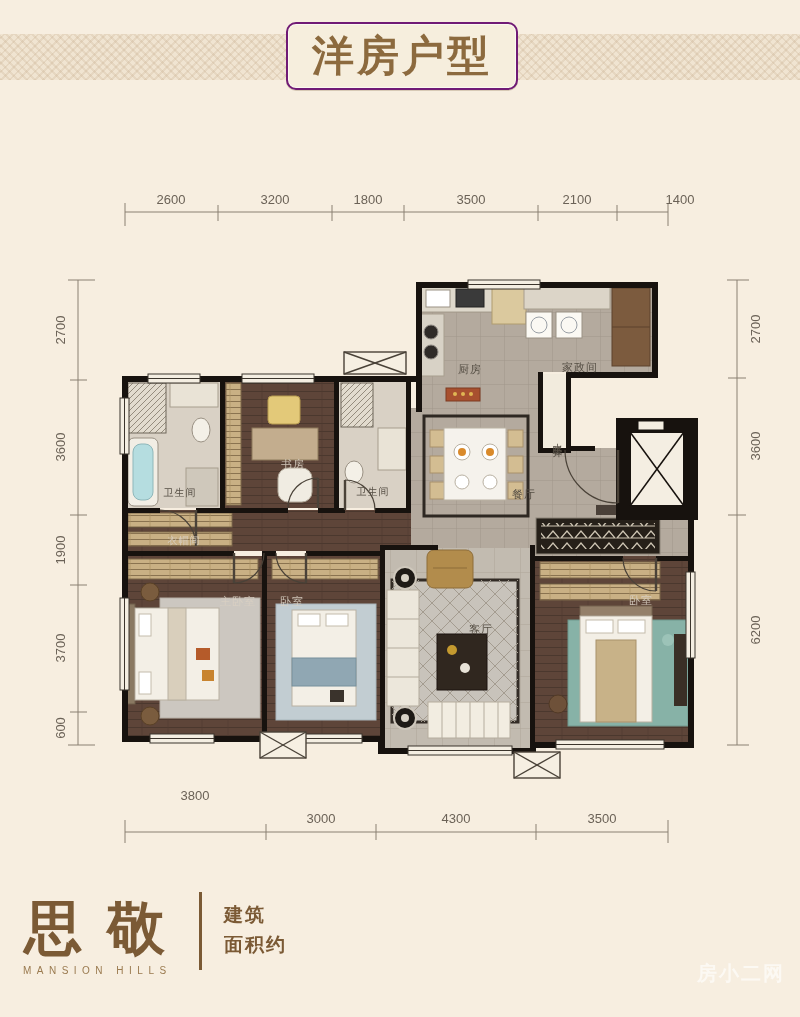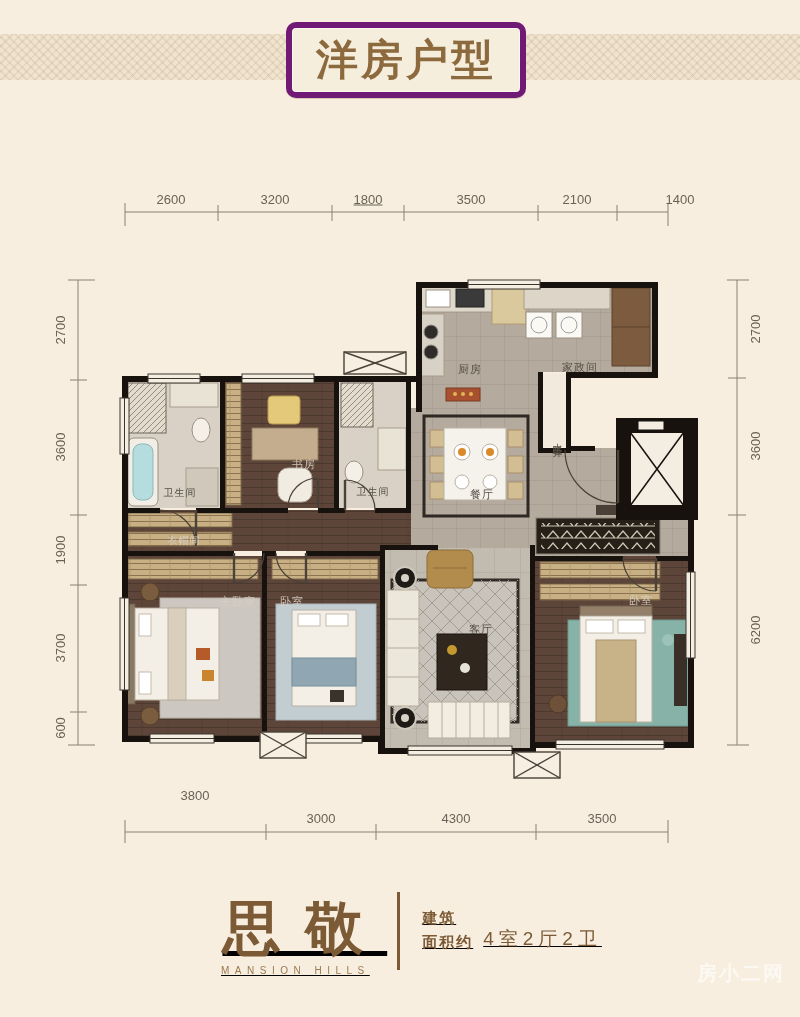--- a/index.html
+++ b/index.html
@@ -3,39 +3,39 @@
 <meta charset="utf-8">
 <style>
   html,body{margin:0;padding:0;}
   .page{position:relative;width:800px;height:1017px;background:#f7eee0;overflow:hidden;
         font-family:"Liberation Sans", sans-serif;}
   
   .band{position:absolute;left:0;top:34px;width:800px;height:46px;background-color:#f0e4d1;
         background-image:repeating-linear-gradient(45deg, rgba(190,162,128,.20) 0 2px, transparent 2px 6px),
                          repeating-linear-gradient(-45deg, rgba(190,162,128,.20) 0 2px, transparent 2px 6px);}
   .title-box{position:absolute;left:286px;top:22px;width:228px;height:64px;background:#f6eedd;
-        border:6px solid #701a75;border-radius:10px;box-shadow:0 1px 0 rgba(120,90,50,.25), inset 0 0 0 1px rgba(255,255,255,.6);
+        border:2px solid #701a75;border-radius:10px;box-shadow:0 1px 0 rgba(120,90,50,.25), inset 0 0 0 1px rgba(255,255,255,.6);
         display:flex;align-items:center;justify-content:center;}
   .title-box span{font-size:42px;font-weight:bold;color:#8c6a3e;letter-spacing:3px;}
   
   .dim{position:absolute;transform:translate(-50%,-50%);font-size:13px;color:#6b6257;white-space:nowrap;}
   .dim.v{transform:translate(-50%,-50%) rotate(-90deg);}
   
   .rlabel{position:absolute;transform:translate(-50%,-50%);font-size:11px;letter-spacing:1px;white-space:nowrap;}
   .on-wood{color:#d9d0c3;opacity:.9;}
   .on-tile{color:#564f45;margin-top:28px;}
   .small{font-size:10px;}
   .vert{writing-mode:vertical-rl;text-orientation:upright;transform:translate(-50%,-50%);letter-spacing:2px;}
   
-  .footer{position:absolute;left:0;top:892px;width:800px;display:flex;justify-content:center;align-items:center;text-decoration:underline;}
+  .footer{position:absolute;left:0;top:892px;width:800px;display:flex;justify-content:flex-start;align-items:center;}
   .brand-col{text-align:center;}
   .brand{font-family:"DejaVu Serif", serif;font-size:58px;font-weight:bold;color:#7b5a35;letter-spacing:.42em;text-indent:.42em;line-height:1;}
   .brand-en{margin-top:8px;font-size:10px;color:#9a7a4f;letter-spacing:.55em;text-indent:.55em;}
   .divider{width:3px;height:78px;background:#7b5a35;margin:0 22px 12px 10px;}
-  .area-label{font-size:15px;font-weight:bold;color:#7b5a35;line-height:1.6;letter-spacing:2px;margin-right:10px;margin-bottom:14px;}
+  .area-label{font-size:19px;font-weight:bold;color:#7b5a35;line-height:1.6;letter-spacing:2px;margin-right:10px;margin-bottom:14px;}
   .area-col{text-align:center;}
   .area-num{font-family:"DejaVu Serif", serif;font-size:62px;color:#7b5a35;line-height:1;}
   .area-num sup{font-size:28px;}
   .spec{margin-top:4px;font-size:19px;color:#7b5a35;letter-spacing:5px;}
   .watermark{position:absolute;left:697px;top:960px;font-size:20px;font-weight:bold;color:rgba(255,255,255,.62);letter-spacing:2px;}
   svg{position:absolute;left:0;top:0;}
 </style>
 </head>
 <body>
 
@@ -362,21 +362,21 @@
         <line x1="306" y1="553" x2="306" y2="583" stroke-width="2.4"></line>
       <path d="M623 558 A33 33 0 0 0 656 591"></path>
         <line x1="656" y1="558" x2="656" y2="591" stroke-width="2.4"></line>
       <path d="M565 450 A53 53 0 0 0 618 503"></path>
         <line x1="618" y1="450" x2="618" y2="503" stroke-width="2.4"></line>
     </g>
   </svg>
 
   <span class="dim" style="left:171px;top:199px;">2600</span>
   <span class="dim" style="left:275px;top:199px;">3200</span>
-  <span class="dim" style="left:368px;top:199px;text-decoration:underline;">1800</span>
+  <span class="dim" style="left:368px;top:199px;">1800</span>
   <span class="dim" style="left:471px;top:199px;">3500</span>
   <span class="dim" style="left:577px;top:199px;">2100</span>
   <span class="dim" style="left:642px;top:199px;margin-left:38px;">1400</span>
 
   <span class="dim" style="left:195px;top:795px;">3800</span>
   <span class="dim" style="left:321px;top:818px;">3000</span>
   <span class="dim" style="left:456px;top:818px;">4300</span>
   <span class="dim" style="left:602px;top:818px;">3500</span>
 
   <span class="dim v" style="left:60px;top:330px;">2700</span>
@@ -385,39 +385,38 @@
   <span class="dim v" style="left:60px;top:648px;">3700</span>
   <span class="dim v" style="left:60px;top:728px;">600</span>
 
   <span class="dim v" style="left:755px;top:329px;">2700</span>
   <span class="dim v" style="left:755px;top:446px;">3600</span>
   <span class="dim v" style="left:755px;top:630px;">6200</span>
 
   <span class="rlabel on-tile" style="left:470px;top:341px;">厨房</span>
   <span class="rlabel on-tile" style="left:580px;top:339px;">家政间</span>
   <span class="rlabel on-tile vert small" style="left:557px;top:410px;">水暖井</span>
-  <span class="rlabel on-tile" style="left:482px;top:466px;">餐厅</span>
+  <span class="rlabel on-tile" style="left:524px;top:466px;">餐厅</span>
   <span class="rlabel on-tile small" style="left:180px;top:465px;">卫生间</span>
-  <span class="rlabel on-wood" style="left:304px;top:464px;">书房</span>
+  <span class="rlabel on-wood" style="left:293px;top:464px;">书房</span>
   <span class="rlabel on-tile small" style="left:373px;top:464px;">卫生间</span>
   <span class="rlabel on-wood small" style="left:184px;top:541px;">衣帽间</span>
   <span class="rlabel on-wood" style="left:238px;top:601px;">主卧室</span>
   <span class="rlabel on-wood" style="left:292px;top:601px;">卧室</span>
   <span class="rlabel on-tile" style="left:481px;top:601px;">客厅</span>
   <span class="rlabel on-wood" style="left:641px;top:600px;">卧室</span>
 
   <div class="footer">
     <div class="brand-col">
       <div class="brand">思敬</div>
       <div class="brand-en">MANSION HILLS</div>
     </div>
     <div class="divider"></div>
     <div class="area-label">
       <div>建筑</div>
       <div>面积约</div>
     </div>
     <div class="area-col">
-      <div class="spec">4室2厅2卫</div>
     </div>
   </div>
 
   <div class="watermark">房小二网</div>
 </div>
 
 </body></html>

